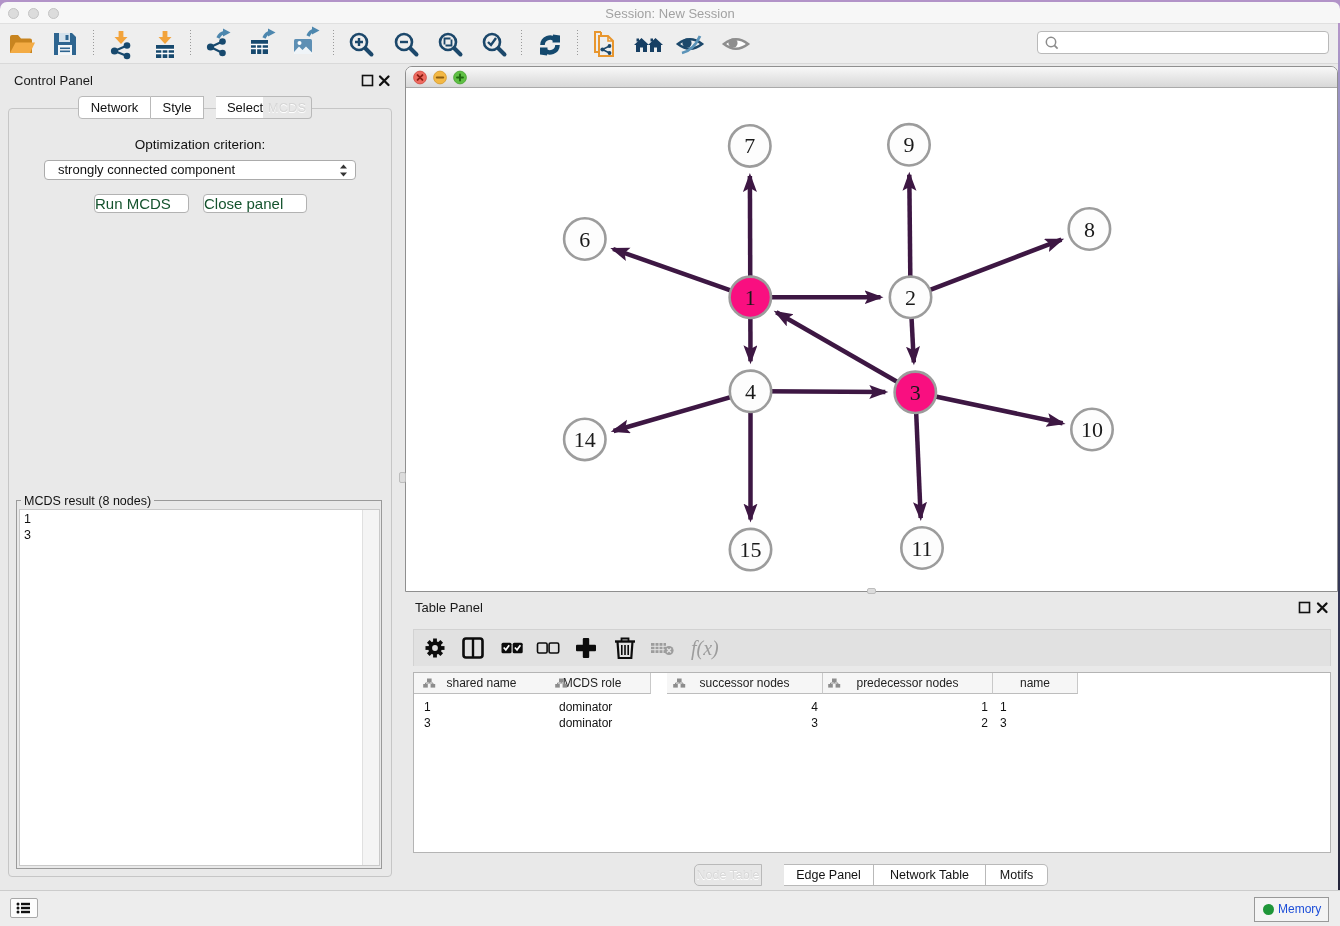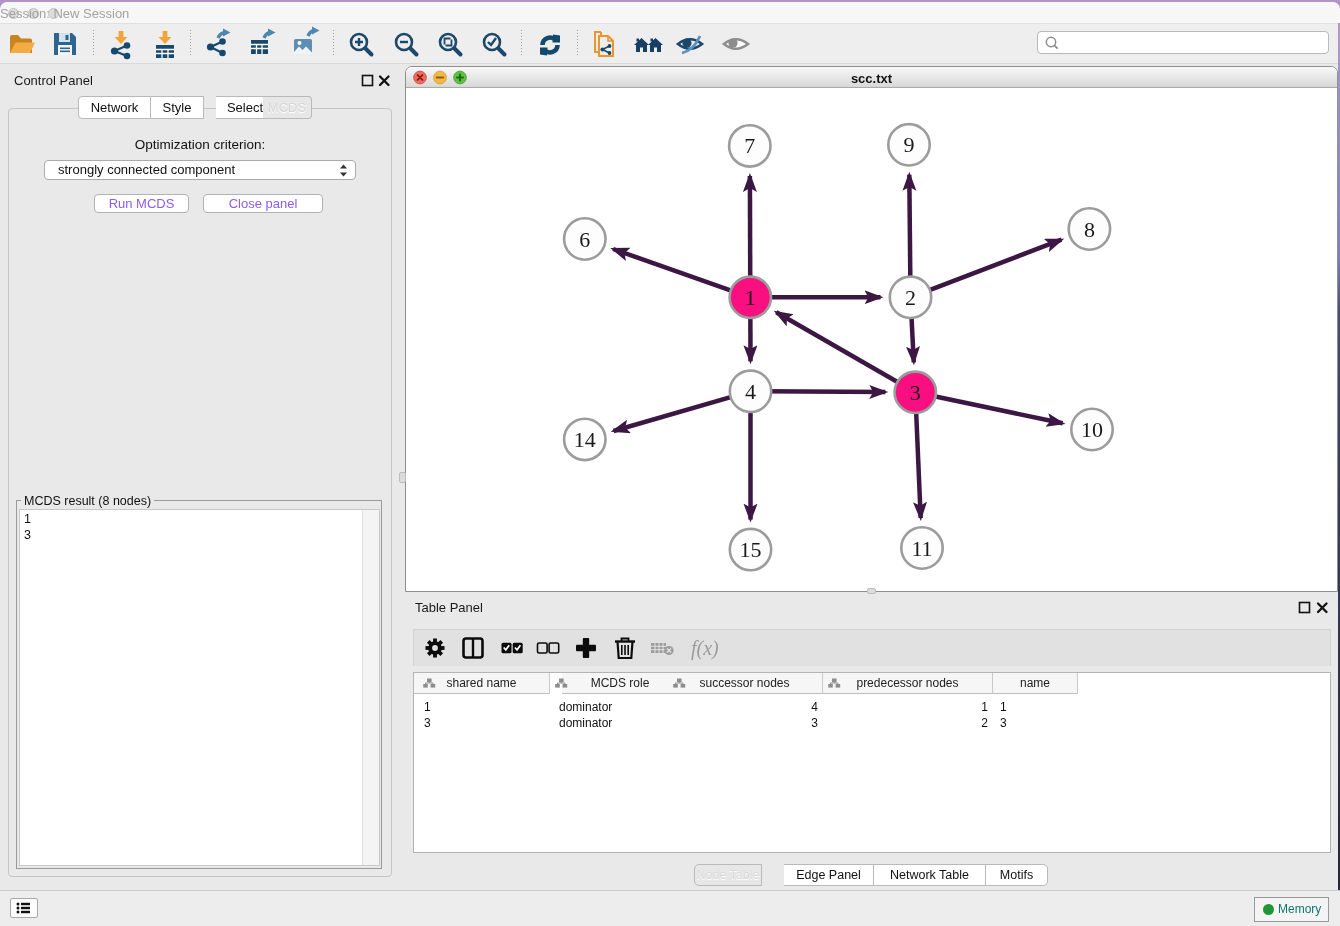--- a/index.html
+++ b/index.html
@@ -4,40 +4,40 @@
 <style>
 * { margin:0; padding:0; box-sizing:border-box; }
 html,body { width:1340px; height:926px; overflow:hidden; }
 body { font-family:"Liberation Sans", sans-serif; background:#e9e9e9; position:relative; }
 .abs { position:absolute; }
 
 
 #deskTop { left:0; top:0; width:1340px; height:10px; background:#b293c8; }
 #titlebar { left:0; top:2px; width:1340px; height:21px; background:#f7f7f7; border-radius:7px 7px 0 0; }
 .tl { width:11px; height:11px; border-radius:50%; background:#dcdcdc; border:1px solid #c4c4c4; top:8px; }
-#titleText { top:6px; left:0; width:1340px; font-size:13px; color:#a2a2a2; }
+#titleText { top:6px; left:0; width:1340px; text-align:center; font-size:13px; color:#a2a2a2; }
 #toolbar { left:0; top:23px; width:1340px; height:41px; background:#eeeeee; border-top:1px solid #e0e0e0; border-bottom:1px solid #d9d9d9; }
 .tsep { top:30px; width:1px; height:26px; background-image:repeating-linear-gradient(#9a9a9a 0 1px, transparent 1px 3px); }
 #searchbox { left:1037px; top:31px; width:292px; height:23px; background:#fff; border:1px solid #b9b9b9; border-radius:4px; }
 
 
 #deskRight { left:1338px; top:23px; width:2px; height:903px;
   background:linear-gradient(#b696c9 0%, #9a93c4 8%, #8285bd 22%, #7b7fb8 26%, #4a4c76 32%, #3a3c60 50%, #343655 65%, #2c2d47 80%, #232338 100%); }
 #deskBL { left:0; top:921px; width:2px; height:5px; background:#3b6ea5; }
 
 
 #cpTitle { left:14px; top:73px; font-size:13px; color:#1a1a1a; }
 #cpPane { left:8px; top:108px; width:384px; height:769px; background:#e9e9e9; border:1px solid #c6c6c6; border-radius:4px; }
 .tab { position:absolute; top:0; height:23px; background:#fff; border:1px solid #b9b9b9; border-left:none; font-size:13px; color:#111; text-align:center; line-height:21px; }
 .tab.first { border-left:1px solid #b9b9b9; border-radius:4px 0 0 4px; }
 .tab.last  { border-radius:0 4px 4px 0; }
 .tab.sel { background:#e7e7e7; color:#d6d6d6; text-shadow:0 1px 0 #ffffff; }
 #optLabel { left:8px; top:137px; width:384px; text-align:center; font-size:13.5px; color:#111; }
 #combo { left:44px; top:160px; width:312px; height:20px; background:#fff; border:1px solid #ababab; border-radius:4px; font-size:13px; color:#111; line-height:18px; padding-left:13px; }
-.btn { position:absolute; height:19px; background:#fff; border:1px solid #b2b2b2; border-radius:4px; font-size:13px; color:#8b5cf6; text-align:center; line-height:17px; }
+.btn { position:absolute; height:19px; background:#fff; border:1px solid #b2b2b2; border-radius:4px; font-size:15px; color:#14532d; line-height:17px; }
 #groupbox { left:16px; top:500px; width:366px; height:369px; border:1px solid #9a9a9a; }
 #gbLabel { left:21px; top:494px; font-size:12.5px; color:#111; background:#e9e9e9; padding:0 3px; }
 #gbWhite { left:19px; top:509px; width:361px; height:357px; background:#fff; border:1px solid #c9c9c9; }
 #gbScroll { left:362px; top:510px; width:17px; height:355px; background:#f4f4f4; border-left:1px solid #e0e0e0; }
 #gbText { left:24px; top:511px; font-size:12.5px; color:#111; line-height:16px; }
 
 
 #netwin { left:405px; top:66px; width:933px; height:526px; background:#fff; border:1px solid #8f8f8f; border-radius:7px 7px 0 0; }
 #nettitle { left:0; top:0; width:931px; height:21px; background:linear-gradient(#f8f8f8, #d8d8d8); border-bottom:1px solid #aaaaaa; border-radius:6px 6px 0 0; }
 #netname { top:4px; left:0; width:931px; text-align:center; font-size:13px; font-weight:700; color:#111; }
@@ -56,21 +56,21 @@
 
 .btab { position:absolute; top:864px; height:22px; background:#fff; border:1px solid #b9b9b9; border-left:none; font-size:12.5px; color:#111; text-align:center; line-height:20px; }
 .btab.first { border-left:1px solid #b9b9b9; border-radius:5px 0 0 5px; }
 .btab.last { border-radius:0 5px 5px 0; }
 .btab.sel { background:#e7e7e7; color:#d8d8d8; text-shadow:0 1px 0 #fff; }
 
 
 #statusline { left:0; top:890px; width:1340px; height:1px; background:#cccccc; }
 #statusbar { left:0; top:891px; width:1340px; height:35px; background:#ededed; }
 #listbtn { left:10px; top:7px; width:28px; height:20px; background:#fdfdfd; border:1px solid #a8a8a8; border-radius:2px; }
-#membtn { left:1254px; top:6px; width:75px; height:25px; background:#f4f4f4; border:1px solid #999; font-size:12px; color:#0f766e; }
+#membtn { left:1254px; top:6px; width:75px; height:25px; background:#f4f4f4; border:1px solid #999; font-size:12px; color:#1d4ed8; }
 </style>
 </head>
 <body>
 <div class="abs" id="deskTop"></div>
 <div class="abs" id="titlebar"></div>
 <div class="abs tl" style="left:8px;"></div>
 <div class="abs tl" style="left:28px;"></div>
 <div class="abs tl" style="left:48px;"></div>
 <div class="abs" id="titleText">Session: New Session</div>
 <div class="abs" id="toolbar"></div>
@@ -224,30 +224,29 @@
 <div class="abs tab first" style="left:78px; top:96px; width:73px;">Network</div>
 <div class="abs tab" style="left:151px; top:96px; width:53px;">Style</div>
 <div class="abs tab" style="left:216px; top:96px; width:59px;">Select</div>
 <div class="abs tab last sel" style="left:263px; top:96px; width:49px;">MCDS</div>
 <div class="abs" id="optLabel">Optimization criterion:</div>
 <div class="abs" id="combo">strongly connected component
 <svg style="position:absolute; right:6px; top:2px;" width="11" height="15" viewBox="0 0 11 15">
   <path d="M2,5.5 L5.5,1.5 L9,5.5 Z M2,9.5 L5.5,13.5 L9,9.5 Z" fill="#333"></path>
 </svg></div>
 <div class="abs btn" style="left:94px; top:194px; width:95px;">Run MCDS</div>
-<div class="abs btn" style="left:203px; top:194px; width:120px;">Close panel</div>
+<div class="abs btn" style="left:203px; top:194px; width:104px;">Close panel</div>
 <div class="abs" id="groupbox"></div>
 <div class="abs" id="gbWhite"></div>
 <div class="abs" id="gbScroll"></div>
 <div class="abs" id="gbLabel">MCDS result (8 nodes)</div>
 <div class="abs" id="gbText">1<br>3</div>
 
 <div class="abs" id="netwin">
   <div class="abs" id="nettitle"></div>
-  <div class="abs" id="netname">scc.txt</div>
   <svg class="abs" style="left:6px; top:2px;" width="62" height="17" viewBox="0 0 62 17">
     <circle cx="8" cy="8.5" r="6.4" fill="#ee6b60" stroke="#ce4a41" stroke-width="0.8"></circle>
     <path d="M5.6,6.1 L10.4,10.9 M10.4,6.1 L5.6,10.9" stroke="#8c1d14" stroke-width="1.9" stroke-linecap="round"></path>
     <circle cx="28" cy="8.5" r="6.4" fill="#f3b844" stroke="#d49b2e" stroke-width="0.8"></circle>
     <path d="M24.8,8.5 L31.2,8.5" stroke="#8c5d10" stroke-width="2" stroke-linecap="round"></path>
     <circle cx="48" cy="8.5" r="6.4" fill="#5fc044" stroke="#47a231" stroke-width="0.8"></circle>
     <path d="M45,8.5 L51,8.5 M48,5.5 L48,11.5" stroke="#1f6a10" stroke-width="1.9" stroke-linecap="round"></path>
   </svg>
   <div class="abs" id="graph" style="left:-1px; top:21px;">
   <svg width="931" height="503" viewBox="0 0 931 503">
@@ -360,21 +359,21 @@
     <path d="M4,0.5 L8,4.5 M8,0.5 L4,4.5" stroke="#e3e3e3" stroke-width="1.4"></path>
   </g>
 
   <text x="278" y="25" font-family="'Liberation Serif', serif" font-style="italic" font-size="20" fill="#9c9c9c">f(x)</text>
 </svg>
 <div class="abs" id="tbl">
 
   <div class="th" style="left:0; width:136px;">
       <span class="thtxt">shared name</span>
     </div>
-  <div class="th" style="left:148px; width:117px;">
+  <div class="th" style="left:120px; width:117px;">
       <span class="thtxt">MCDS role</span>
     </div>
   <div class="th" style="left:253px; width:156px;">
       <span class="thtxt">successor nodes</span>
     </div>
   <div class="th" style="left:409px; width:170px;">
       <span class="thtxt">predecessor nodes</span>
     </div>
   <div class="th" style="left:579px; width:85px;">
       <span class="thtxt">name</span>

